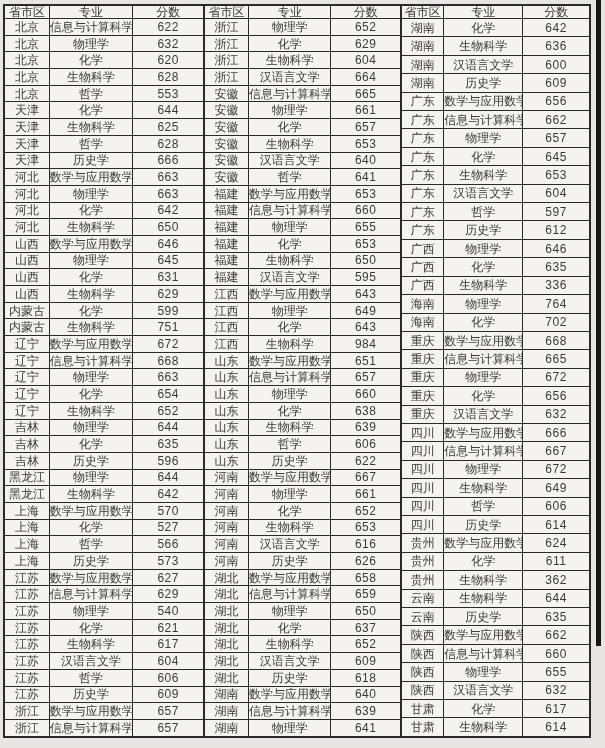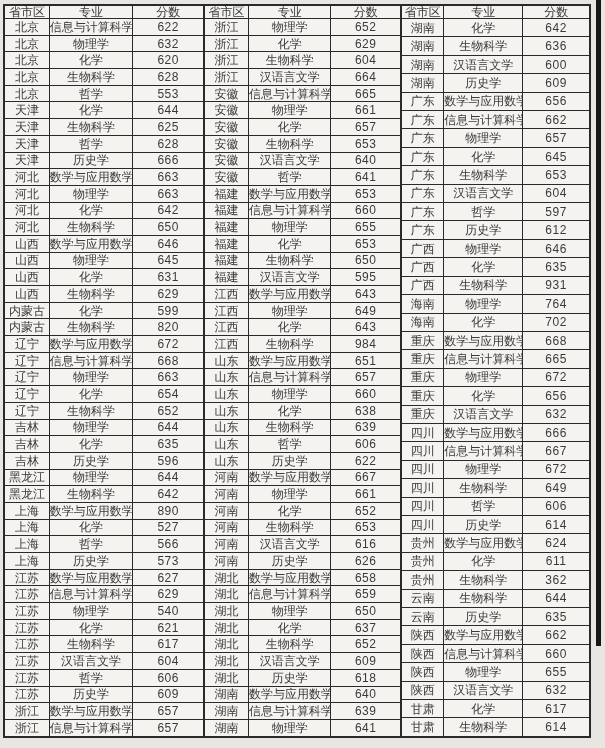--- a/index.html
+++ b/index.html
@@ -167,21 +167,21 @@
           <td data-name="score-cell">629</td>
         </tr>
         <tr data-name="table-row">
           <td data-name="province-cell">内蒙古</td>
           <td data-name="major-cell">化学</td>
           <td data-name="score-cell">599</td>
         </tr>
         <tr data-name="table-row">
           <td data-name="province-cell">内蒙古</td>
           <td data-name="major-cell">生物科学</td>
-          <td data-name="score-cell">820</td>
+          <td data-name="score-cell">751</td>
         </tr>
         <tr data-name="table-row">
           <td data-name="province-cell">辽宁</td>
           <td data-name="major-cell">数学与应用数学</td>
           <td data-name="score-cell">672</td>
         </tr>
         <tr data-name="table-row">
           <td data-name="province-cell">辽宁</td>
           <td data-name="major-cell">信息与计算科学</td>
           <td data-name="score-cell">668</td>
@@ -222,21 +222,21 @@
           <td data-name="score-cell">644</td>
         </tr>
         <tr data-name="table-row">
           <td data-name="province-cell">黑龙江</td>
           <td data-name="major-cell">生物科学</td>
           <td data-name="score-cell">642</td>
         </tr>
         <tr data-name="table-row">
           <td data-name="province-cell">上海</td>
           <td data-name="major-cell">数学与应用数学</td>
-          <td data-name="score-cell">890</td>
+          <td data-name="score-cell">570</td>
         </tr>
         <tr data-name="table-row">
           <td data-name="province-cell">上海</td>
           <td data-name="major-cell">化学</td>
           <td data-name="score-cell">527</td>
         </tr>
         <tr data-name="table-row">
           <td data-name="province-cell">上海</td>
           <td data-name="major-cell">哲学</td>
           <td data-name="score-cell">566</td>
@@ -611,21 +611,21 @@
           <td data-name="score-cell">646</td>
         </tr>
         <tr data-name="table-row">
           <td data-name="province-cell">广西</td>
           <td data-name="major-cell">化学</td>
           <td data-name="score-cell">635</td>
         </tr>
         <tr data-name="table-row">
           <td data-name="province-cell">广西</td>
           <td data-name="major-cell">生物科学</td>
-          <td data-name="score-cell">931</td>
+          <td data-name="score-cell">336</td>
         </tr>
         <tr data-name="table-row">
           <td data-name="province-cell">海南</td>
           <td data-name="major-cell">物理学</td>
           <td data-name="score-cell">764</td>
         </tr>
         <tr data-name="table-row">
           <td data-name="province-cell">海南</td>
           <td data-name="major-cell">化学</td>
           <td data-name="score-cell">702</td>

